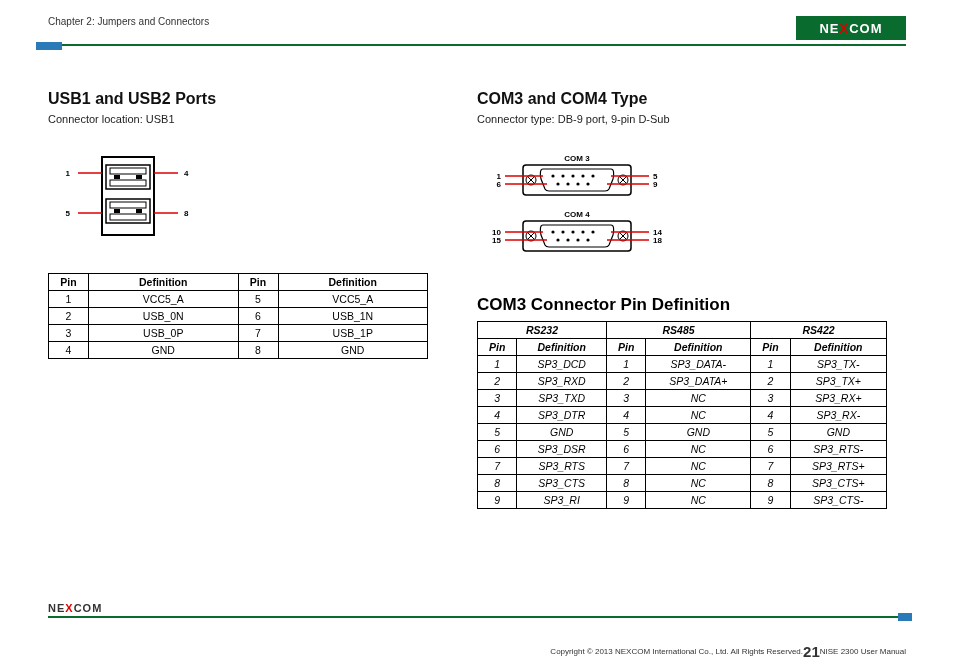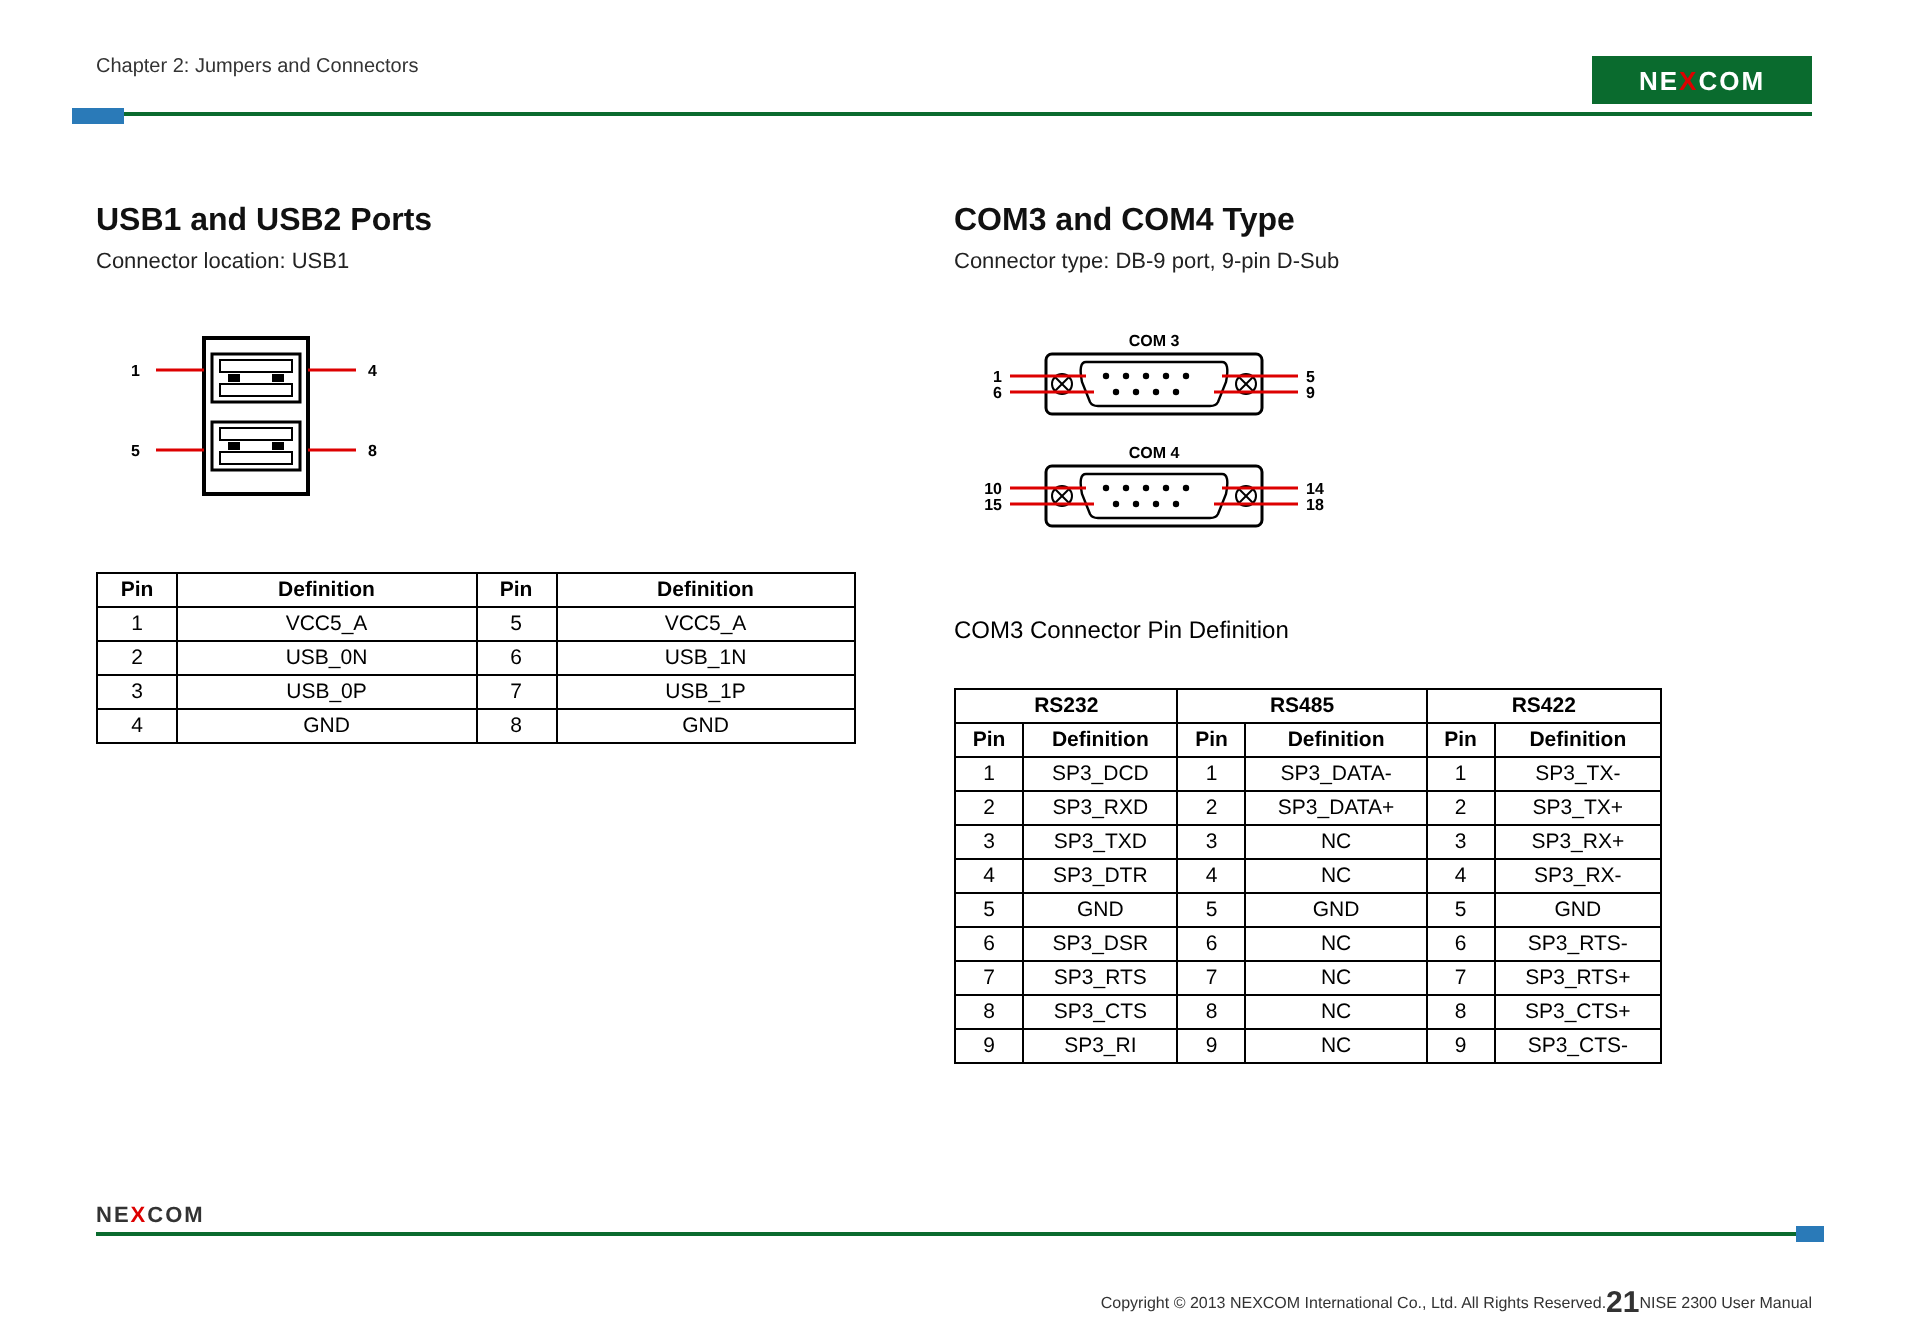--- a/index.html
+++ b/index.html
@@ -1,38 +1,38 @@
 <!DOCTYPE html>
 <html><head>
 <meta charset="utf-8">
 <style>
   * { box-sizing: border-box; margin: 0; padding: 0; }
   body { font-family: Arial, Helvetica, sans-serif; background: #fff; width: 954px; height: 672px; position: relative; }
-  .page { width: 954px; height: 672px; padding: 28px 48px 0 48px; position: relative; }
+  .page { width: 954px; height: 672px; padding: 16px 48px 0 48px; position: relative; }
   .topbar { display: flex; justify-content: space-between; align-items: flex-start; border-bottom: none; }
   .chapter { font-size: 10px; color: #333; }
   .logo { width: 110px; height: 24px; background: #0a6b2e; position: relative; display: flex; align-items: center; justify-content: center; }
   .logo-text { color: #fff; font-weight: bold; font-size: 13px; letter-spacing: 1px; }
   .logo-x { color: #d00; }
   .toprule { height: 2px; background: #0a6b2e; margin-top: 4px; position: relative; }
   .toprule::before { content:""; position:absolute; left:-12px; top:-2px; width:26px; height:8px; background:#2a7ab8; }
   .content { display: flex; margin-top: 44px; }
   .col { flex: 1; }
   h2 { font-size: 16px; font-weight: bold; color: #111; margin-bottom: 4px; }
   .meta { font-size: 11px; color: #222; line-height: 1.4; margin-bottom: 24px; }
   .diagram-usb { margin: 8px 0 28px 0; }
   .diagram-com { margin: 0 0 20px 0; }
   table { border-collapse: collapse; font-size: 10.5px; }
   th, td { border: 1px solid #000; padding: 2px 6px; text-align: center; font-weight: normal; }
   th { font-weight: bold; }
   .usb-table { width: 380px; }
   .usb-table th:nth-child(1), .usb-table th:nth-child(3) { width: 40px; }
-  .com-table { width: 354px; }
+  .com-table { width: 410px; font-style: italic; }
   .com-table th, .com-table td { padding: 2px 4px; }
-  .sublabel { font-size: 12px; font-weight: normal; margin-bottom: 22px; }
+  .sublabel { font-size: 17px; font-weight: bold; margin-bottom: 6px; }
   .footer { position: absolute; left: 48px; right: 48px; bottom: 12px; }
   .footrule { height: 2px; background: #0a6b2e; margin-bottom: 3px; position: relative;}
   .footrule::after { content:""; position:absolute; right:-6px; top:-3px; width:14px; height:8px; background:#2a7ab8; }
   .foot-row { display: flex; justify-content: flex-end; align-items: center; font-size: 8px; color: #333; margin-top: 25px; }
   .foot-logo { width: 70px; height: 16px; display:flex; align-items:center; }
   .foot-logo-text { font-weight:bold; font-size:11px; color:#333; letter-spacing:1px;}
   .foot-logo-text .x { color:#d00; }
   .pagenum { font-size: 15px; font-weight: bold; }
   
   .pinlabel { font-size: 8px; font-weight: bold; fill:#000; }

